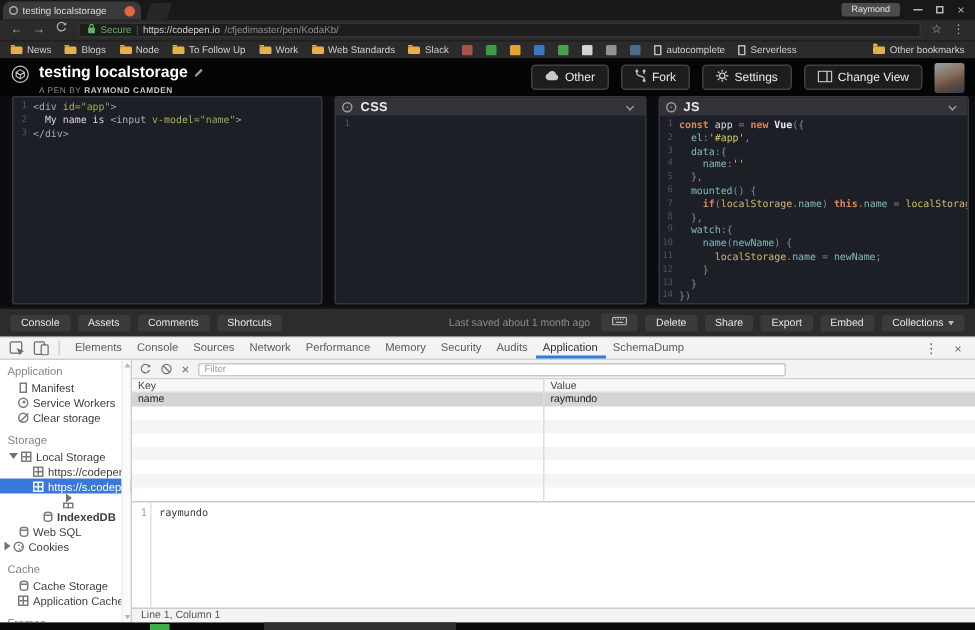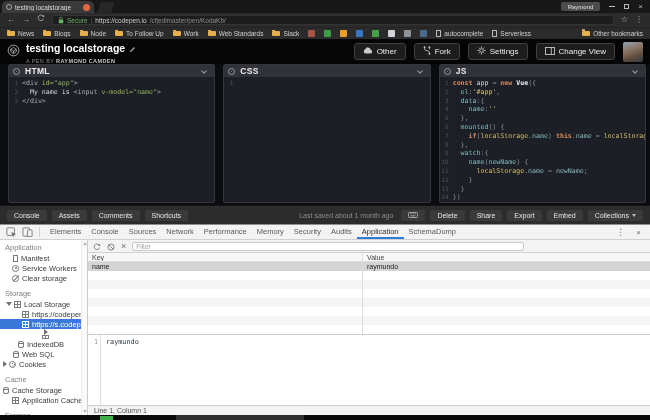--- a/index.html
+++ b/index.html
@@ -279,25 +279,20 @@
               <path d="M7 .5v8" stroke="#c9c9c9"></path>
             </svg></span>
           <span>Change View</span>
         </span>
         <span class="avatar"></span>
       </div>
   </div>
 
   <div class="editors" id="editors">
       <div class="editor-panel">
-        <div class="ep-header">
-          <span class="mini-gear"></span>
-          <span class="ep-label">HTML</span>
-          <span class="ep-chev"></span>
-        </div>
         <div class="ep-code">
           <div class="code-line"><span class="ln">1</span><span class="tk-t">&lt;div </span><span class="tk-a">id=</span><span class="tk-sg">"app"</span><span class="tk-t">&gt;</span></div>
           <div class="code-line"><span class="ln">2</span><span class="tk-w">  My name is </span><span class="tk-t">&lt;input </span><span class="tk-a">v-model=</span><span class="tk-sg">"name"</span><span class="tk-t">&gt;</span></div>
           <div class="code-line"><span class="ln">3</span><span class="tk-t">&lt;/div&gt;</span></div>
         </div>
       </div>
       <div class="editor-panel">
         <div class="ep-header">
           <span class="mini-gear"></span>
           <span class="ep-label">CSS</span>
@@ -420,37 +415,37 @@
             </div>
             <div class="dt-item sel" style="padding-left: 22px;">
               <span class="s-ic table"></span>
               <span>https://s.codepen.io</span>
             </div>
             <div class="dt-item" style="padding-left: 6px; flex-direction: column;">
               <span class="arr arr-r"></span>
               <span class="s-ic table"></span>
               <span>Session Storage</span>
             </div>
-            <div class="dt-item" style="padding-left: 17px;">
+            <div class="dt-item" style="padding-left: 28px; font-weight: bold;">
               <span class="s-ic db"></span>
               <span>IndexedDB</span>
             </div>
             <div class="dt-item" style="padding-left: 12px; text-align: right;">
               <span class="s-ic db"></span>
               <span>Web SQL</span>
             </div>
             <div class="dt-item" style="padding-left: 3px;">
               <span class="arr arr-r"></span>
               <span class="s-ic cookie"></span>
               <span>Cookies</span>
             </div>
           </div>
           <div class="dt-section">
             <div class="dt-title">Cache</div>
-            <div class="dt-item" style="padding-left: 2px;">
+            <div class="dt-item" style="padding-left: 12px;">
               <span class="s-ic db"></span>
               <span>Cache Storage</span>
             </div>
             <div class="dt-item" style="padding-left: 12px;">
               <span class="s-ic table"></span>
               <span>Application Cache</span>
             </div>
           </div>
           <div class="dt-section">
             <div class="dt-title">Frames</div>

